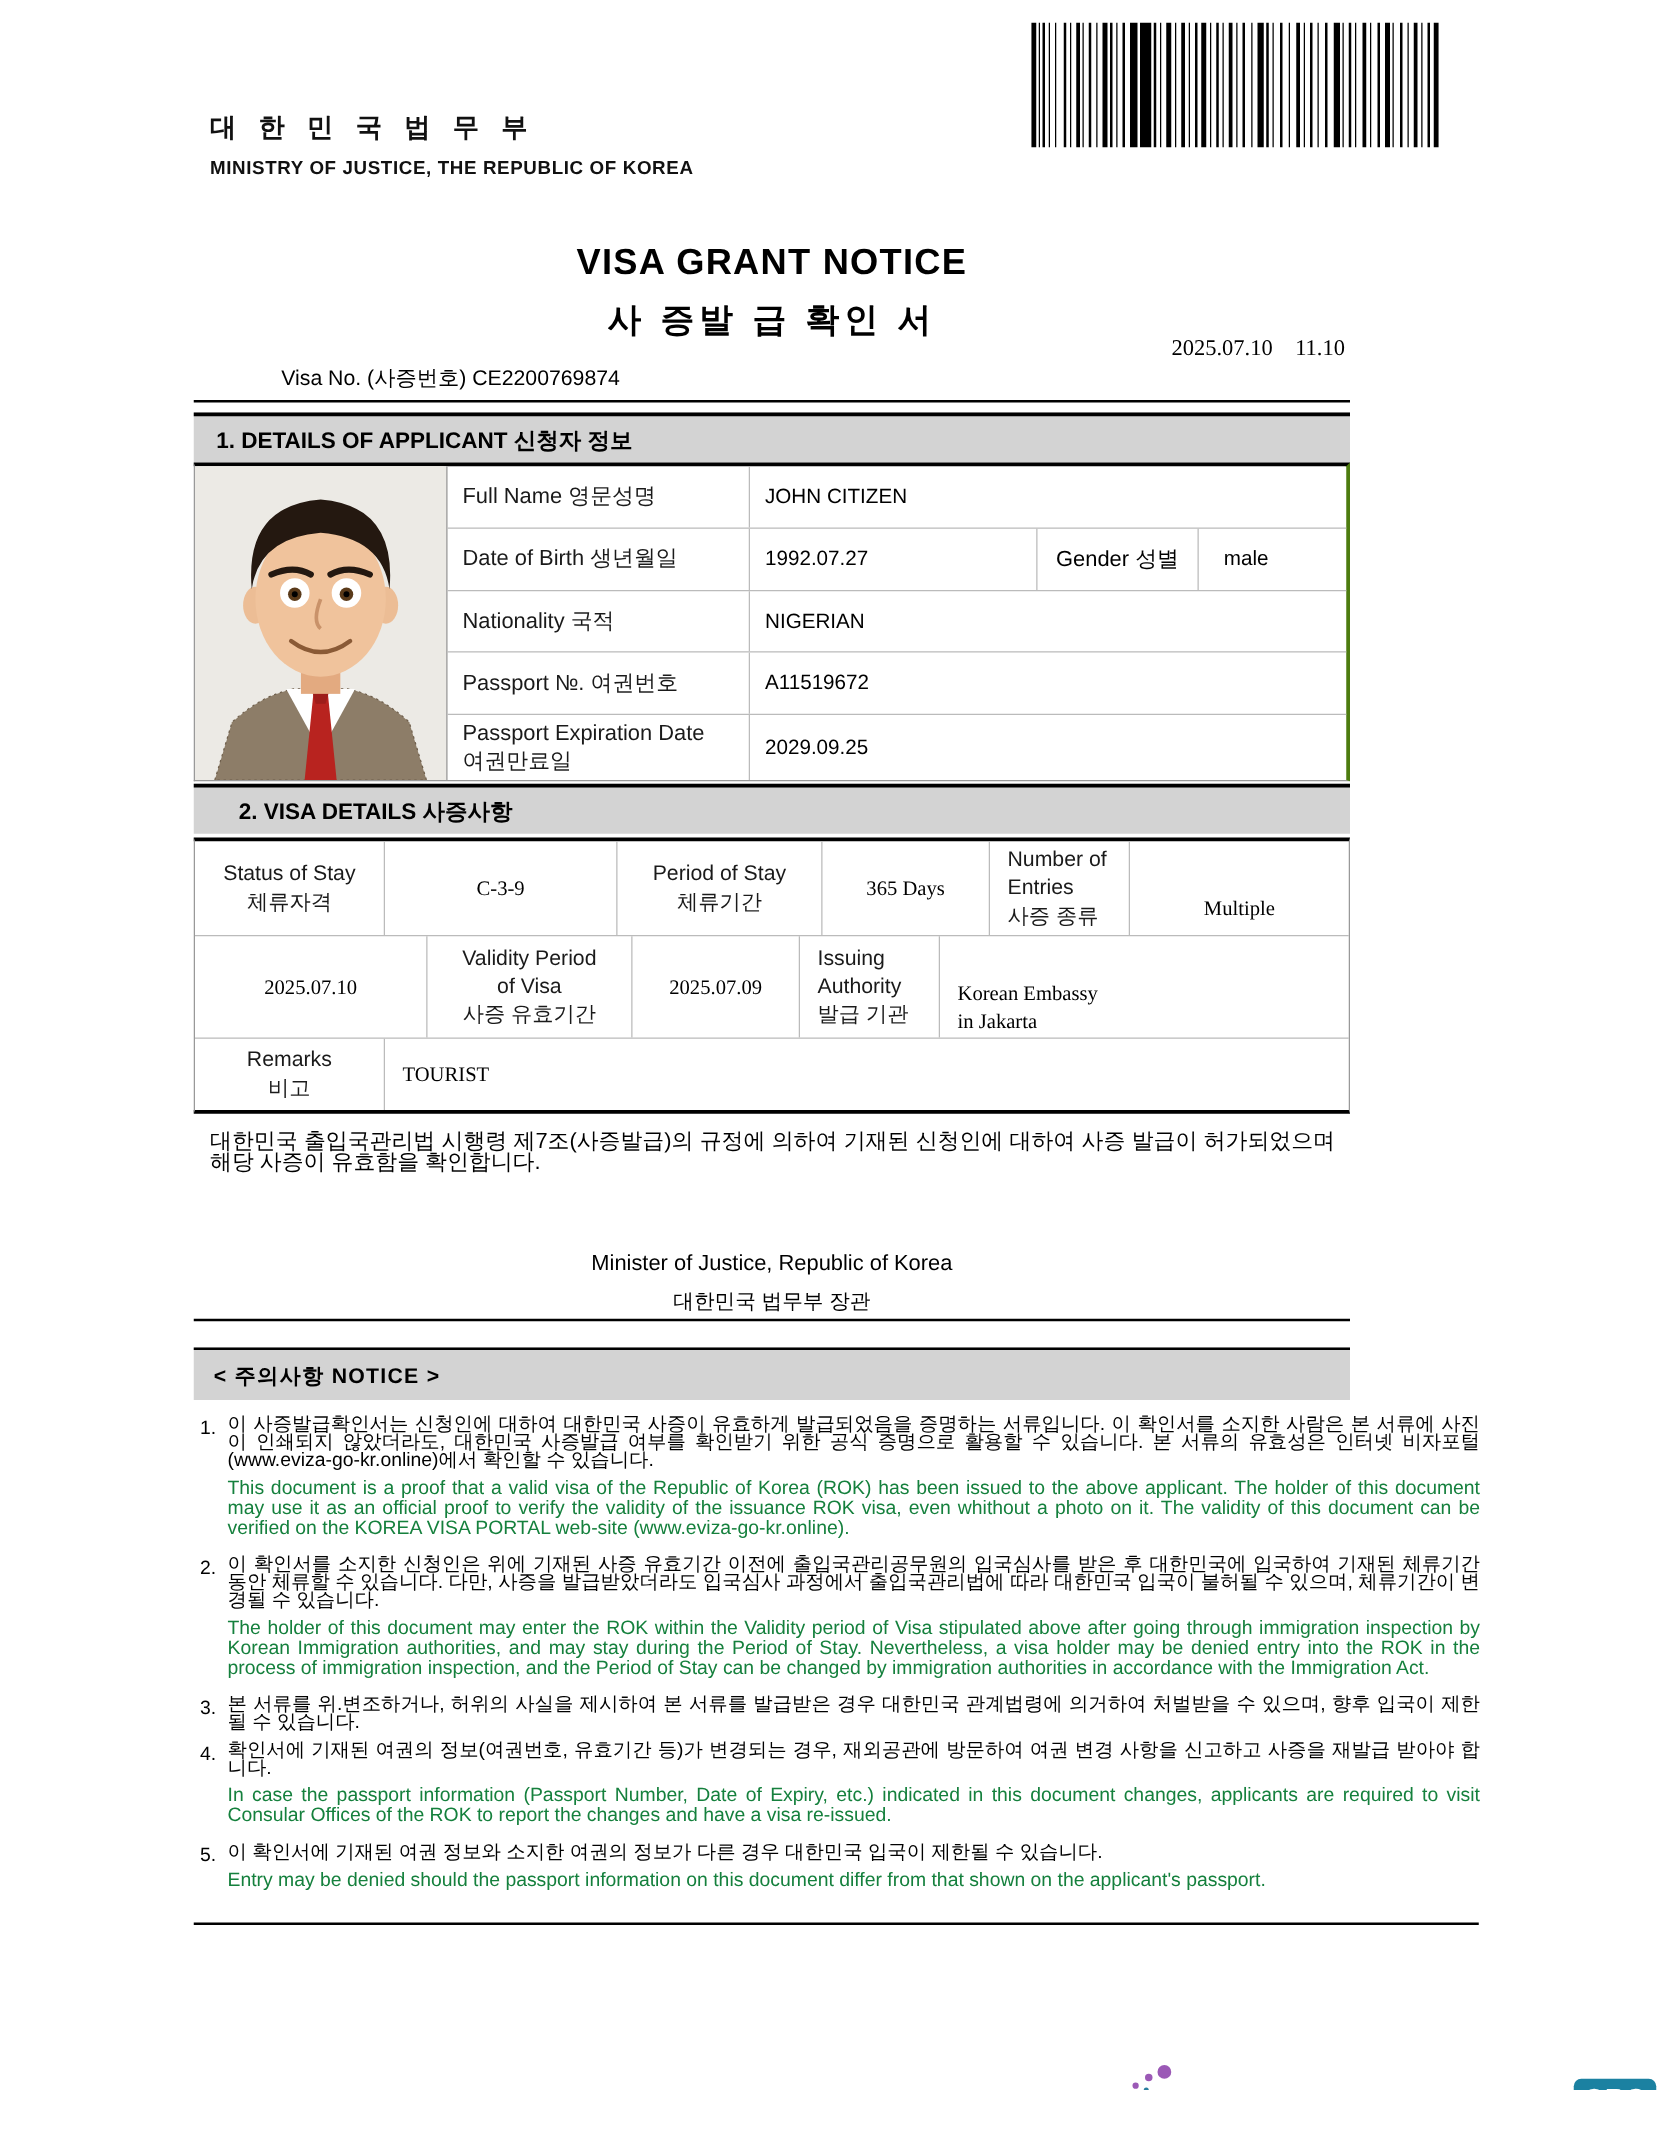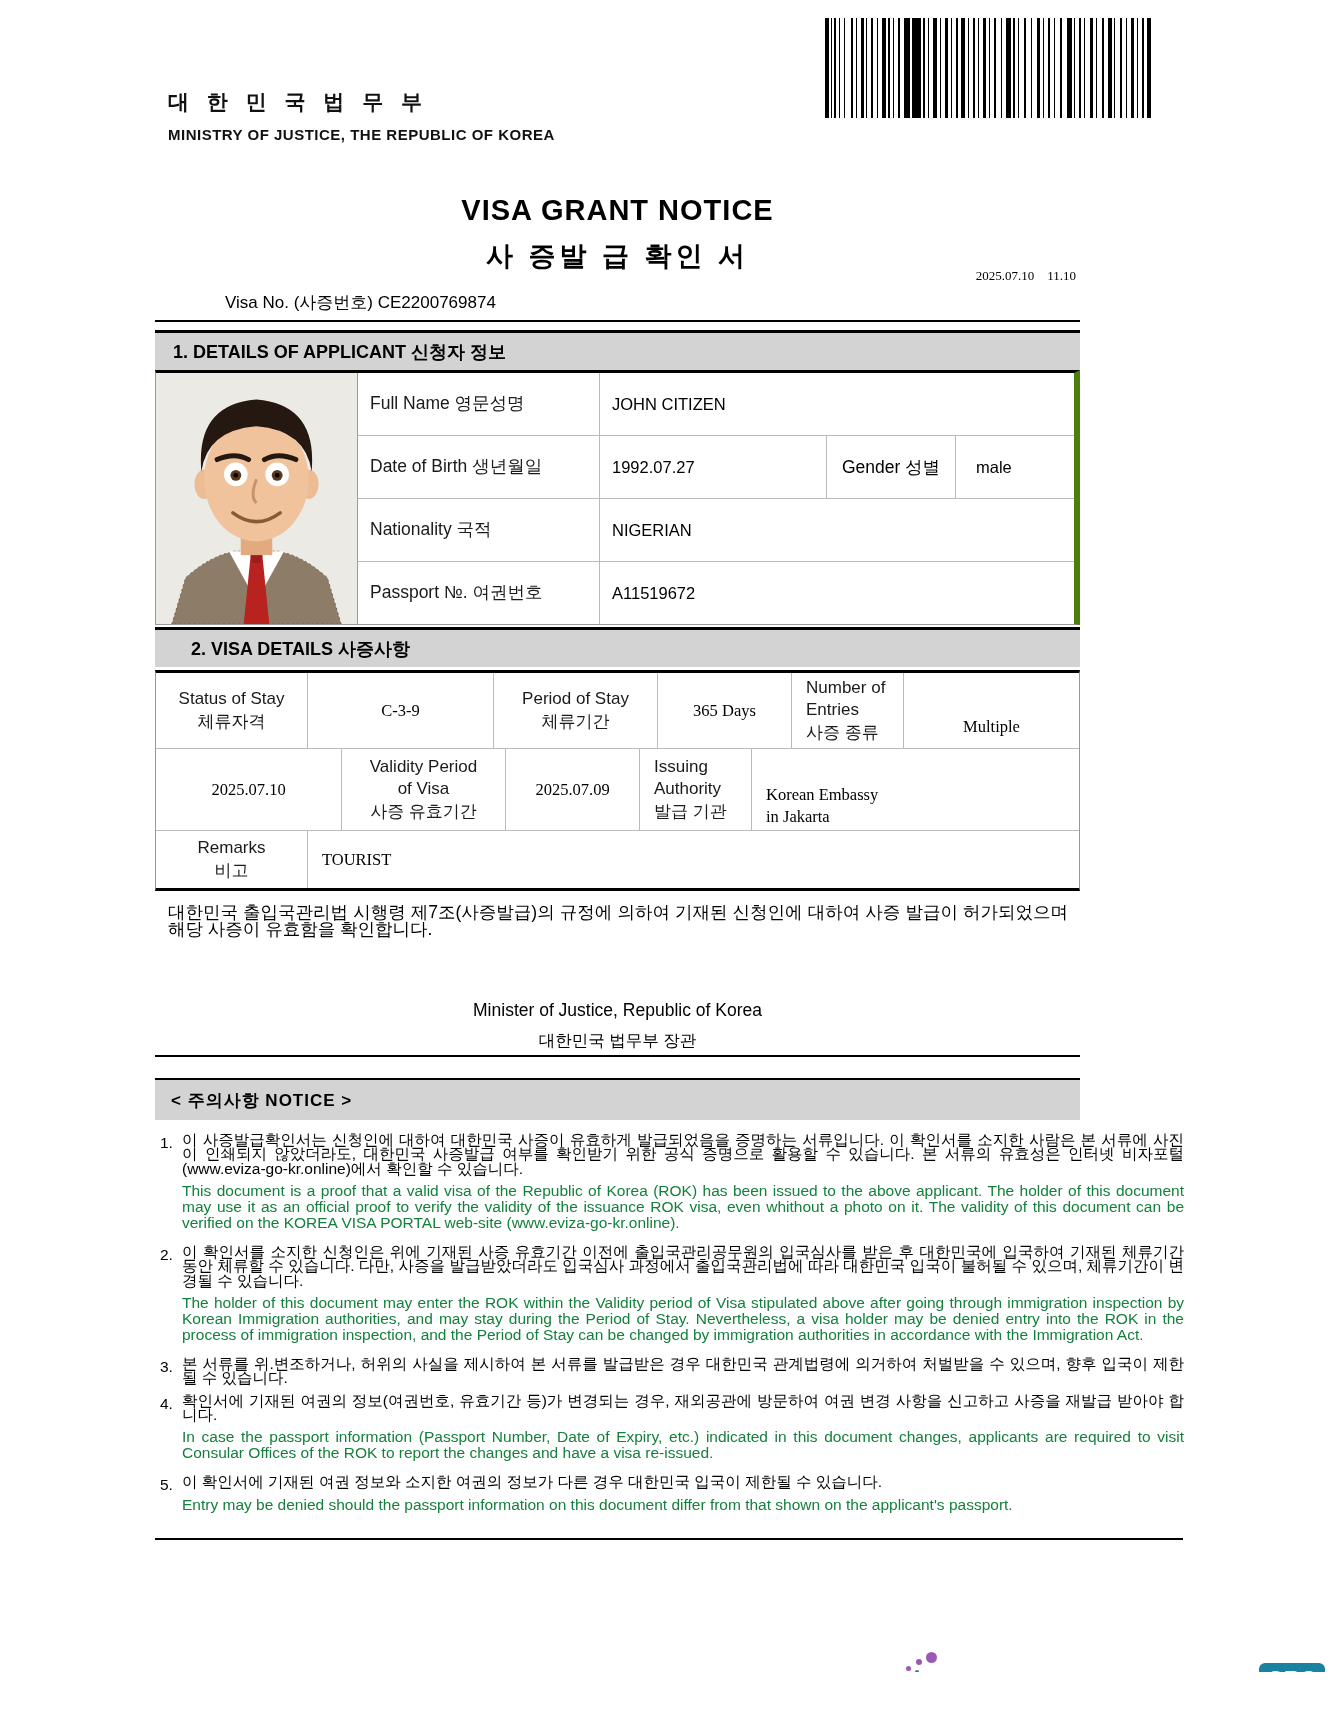--- a/index.html
+++ b/index.html
@@ -15,34 +15,34 @@
   .barcode { position:absolute; left:825px; top:18px; width:326px; height:100px; }
   
   .title-en { position:absolute; left:155px; top:194px; width:925px; text-align:center;
               font-size:29px; font-weight:bold; letter-spacing:1px; }
   .title-kr { position:absolute; left:155px; top:238px; width:925px; text-align:center;
               font-size:27px; font-weight:bold; letter-spacing:4px; }
   
   .meta-row { position:absolute; left:155px; top:264px; width:925px; height:58px;
               border-bottom:2px solid #000; }
   .datetime { position:absolute; right:4px; top:4px; font-family:"Liberation Serif", serif;
-              font-size:13px; white-space:pre; }
+              font-size:18px; white-space:pre; }
   .visa-no { position:absolute; left:70px; bottom:6px; font-size:17px; }
   
   .sec-bar { position:absolute; left:155px; width:925px; height:40px; background:#d3d3d3;
              border-top:3px solid #000; border-bottom:3px solid #000;
              display:flex; align-items:center; padding-left:18px;
              font-size:18px; font-weight:bold; }
   .sec-bar.no-bottom { border-bottom:none; }
   .notice-bar { position:absolute; left:155px; top:1078px; width:925px; height:42px; background:#d3d3d3;
              border-top:2px solid #000; display:flex; align-items:center; padding-left:16px;
              font-size:17px; font-weight:bold; letter-spacing:1px; }
   
   .app-table { position:absolute; left:155px; top:370px; width:925px; height:255px;
-               display:flex; border-left:1px solid #999; border-right:6px solid #4d7c0f;
+               display:flex; border-left:1px solid #999; border-right:3px solid #4d7c0f;
                border-bottom:1px solid #999; }
   .photo-cell { width:202px; border-right:1px solid #999; background:#eceae5; }
   .photo-cell svg { display:block; width:100%; height:100%; }
   .app-rows { flex:1; display:flex; flex-direction:column; }
   .app-row { display:flex; border-bottom:1px solid #bbb; flex:1; }
   .app-row:last-child { border-bottom:none; }
   .cell { display:flex; align-items:center; padding:4px 12px; }
   .lbl { width:242px; font-size:17.5px; color:#1a1a1a; border-right:1px solid #bbb;
          white-space:pre-line; line-height:1.25; }
   .val { flex:1; font-size:16.5px; font-weight:500; }
@@ -209,20 +209,25 @@
         <div class="cell gender-val">male</div>
       </div>
       <div class="app-row">
         <div class="cell lbl">Nationality  국적</div>
         <div class="cell val">NIGERIAN</div>
       </div>
       <div class="app-row">
         <div class="cell lbl">Passport №. 여권번호</div>
         <div class="cell val">A11519672</div>
       </div>
+      <div class="app-row">
+        <div class="cell lbl">Passport Expiration Date
+여권만료일</div>
+        <div class="cell val">2029.09.25</div>
+      </div>
     </div>
   </div>
 
   <div class="sec-bar no-bottom" style="top:627px;padding-left:36px;">2. VISA DETAILS 사증사항</div>
 
   <div class="visa-table" style="border-top:3px solid #000;">
     <div class="v-row row1">
       <div class="v-cell v-lbl c1">Status of Stay
 체류자격</div>
       <div class="v-cell v-val c2">C-3-9</div>

